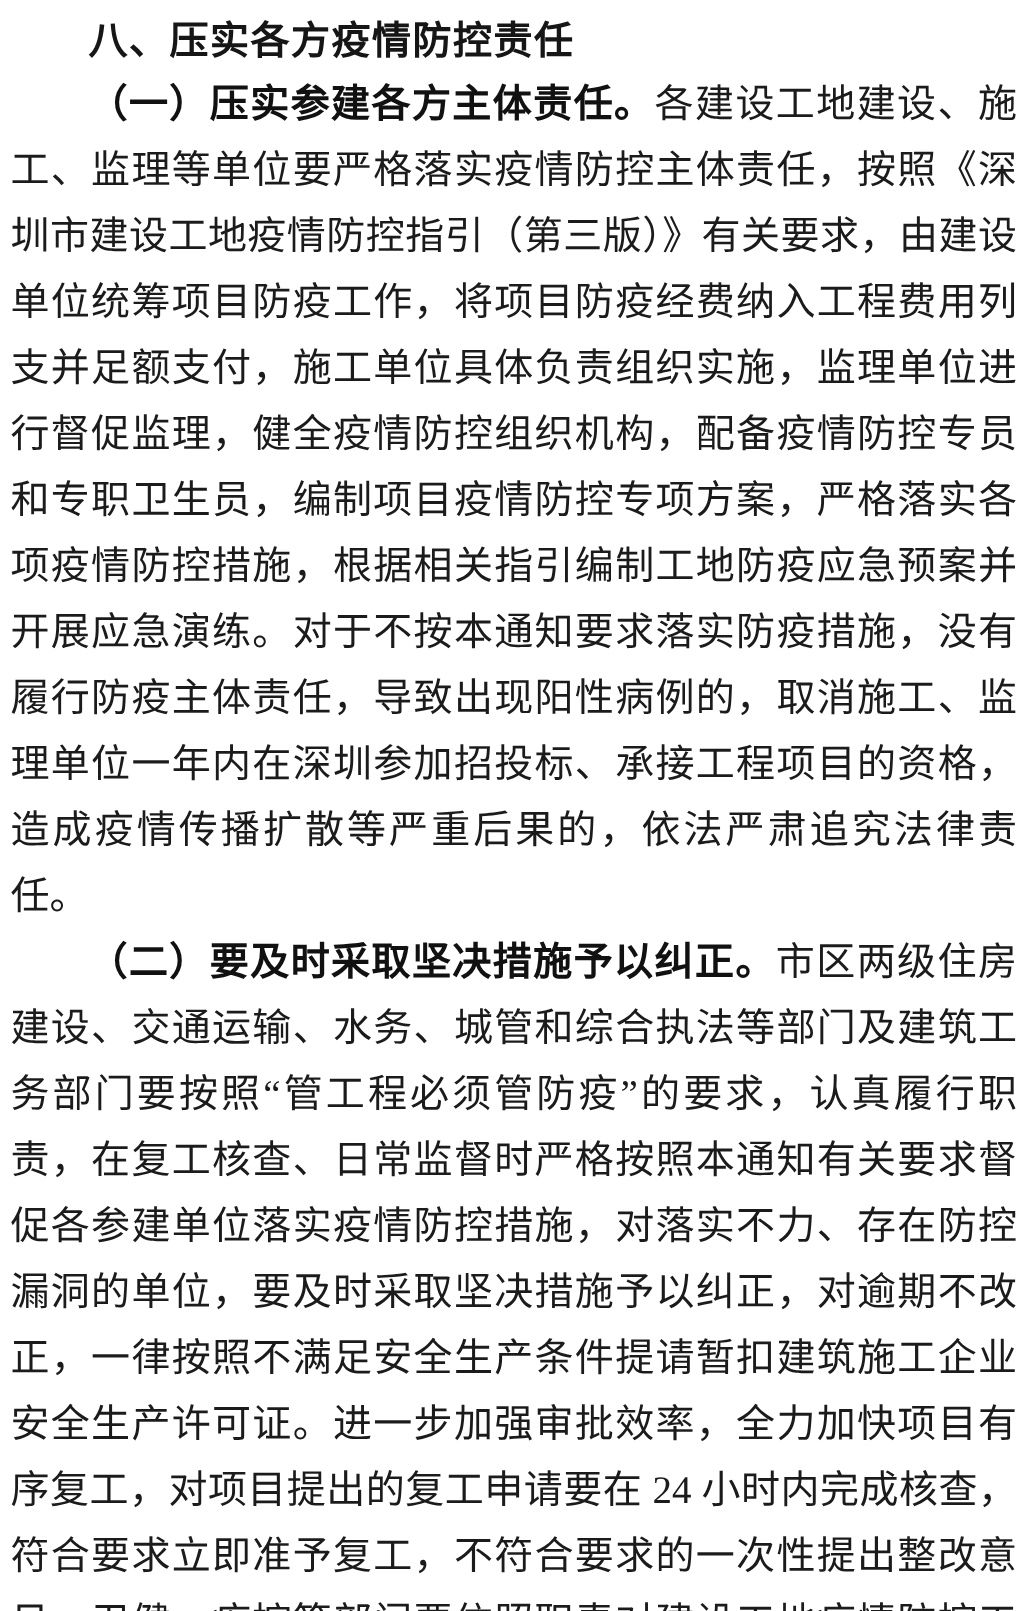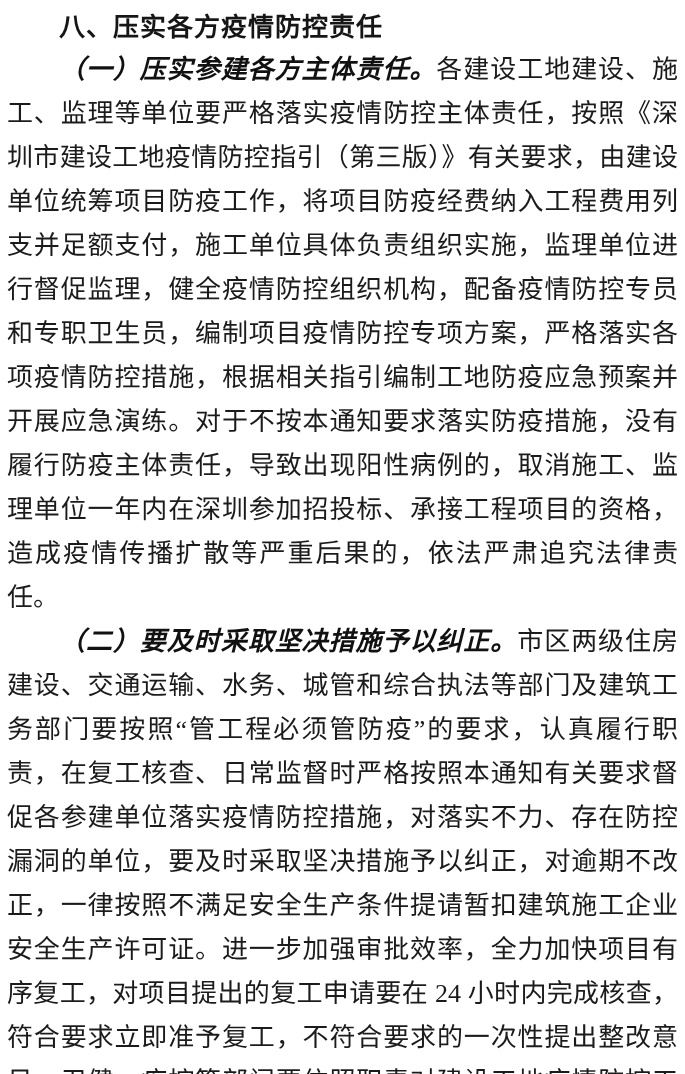--- a/index.html
+++ b/index.html
@@ -32,21 +32,20 @@
   .para {
     margin: 0;
     text-indent: 2em;
     text-align: justify;
     text-justify: inter-character;
     word-break: break-all;
   }
   .para .lead {
     font-weight: 700;
     color: #111111;
-    font-style: italic;
   }
 </style>
 </head>
 <body>
 
 <div class="page">
   <h1 class="heading">八、压实各方疫情防控责任</h1>
 
   <p class="para"><span class="lead">（一）压实参建各方主体责任。</span><span>各建设工地建设、施工、监理等单位要严格落实疫情防控主体责任，按照《深圳市建设工地疫情防控指引（第三版）》有关要求，由建设单位统筹项目防疫工作，将项目防疫经费纳入工程费用列支并足额支付，施工单位具体负责组织实施，监理单位进行督促监理，健全疫情防控组织机构，配备疫情防控专员和专职卫生员，编制项目疫情防控专项方案，严格落实各项疫情防控措施，根据相关指引编制工地防疫应急预案并开展应急演练。对于不按本通知要求落实防疫措施，没有履行防疫主体责任，导致出现阳性病例的，取消施工、监理单位一年内在深圳参加招投标、承接工程项目的资格，造成疫情传播扩散等严重后果的，依法严肃追究法律责任。</span></p>
 

